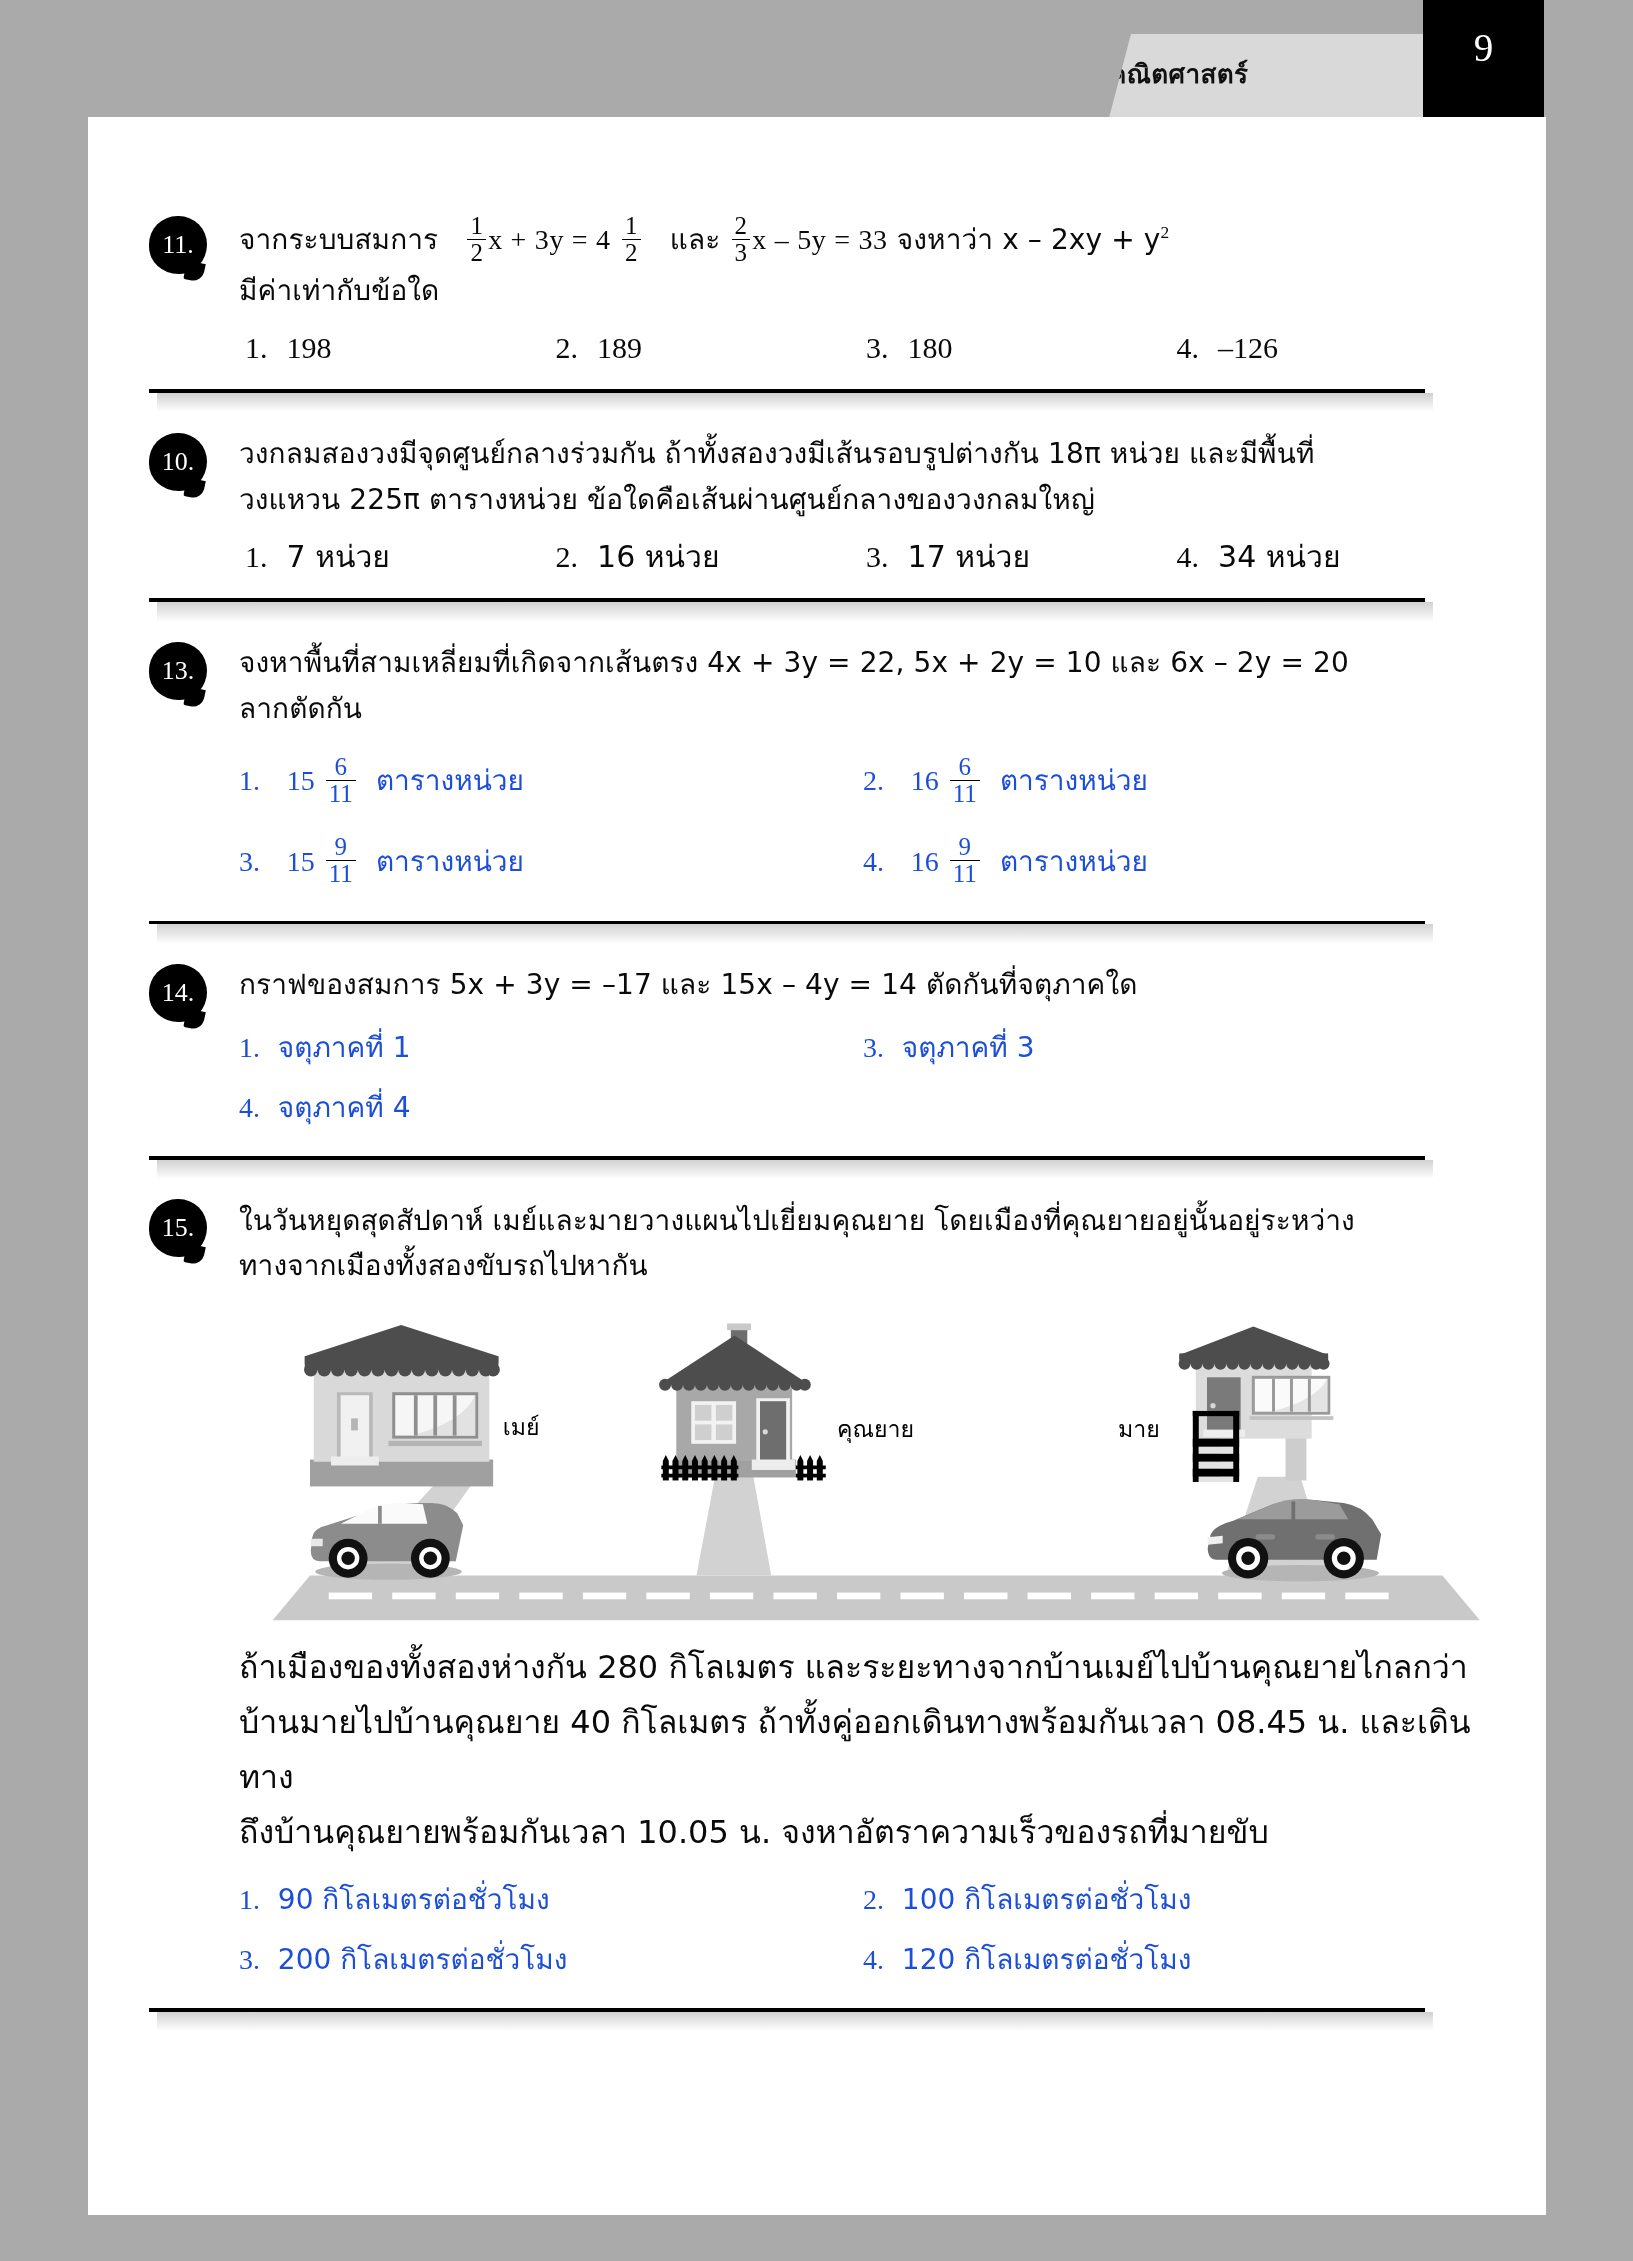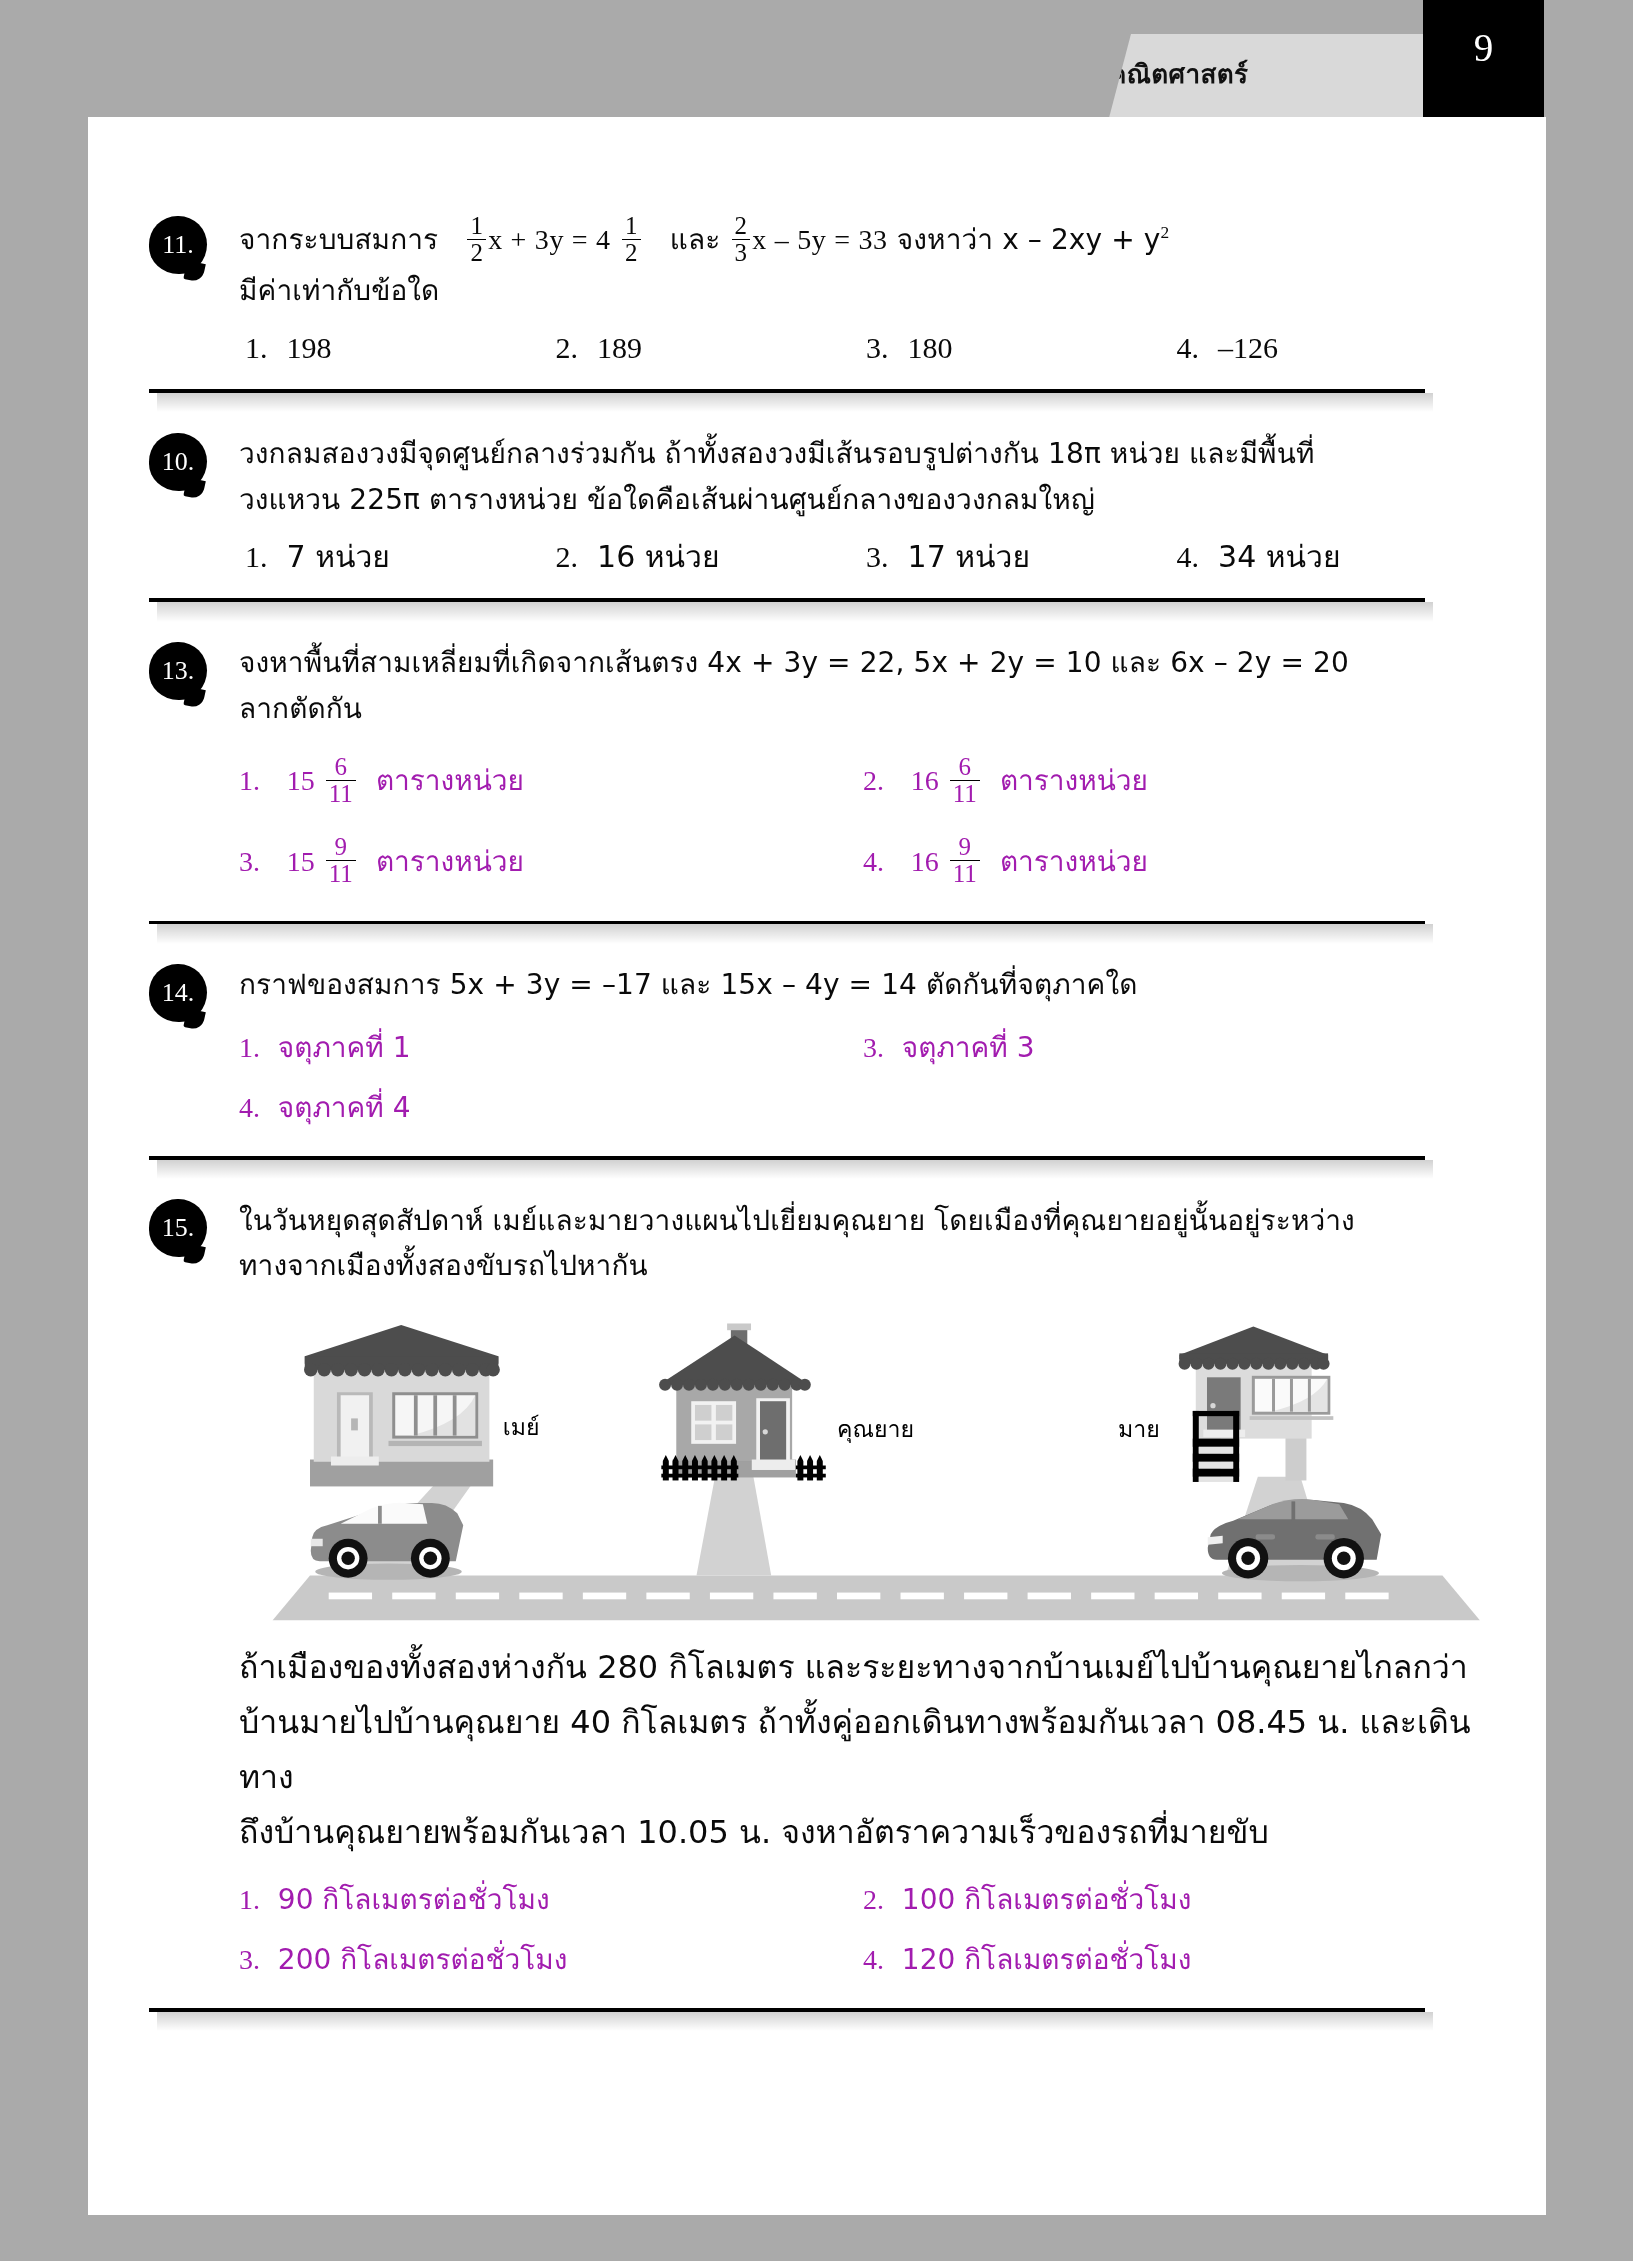--- a/index.html
+++ b/index.html
@@ -148,21 +148,21 @@
     line-height: 1.55;
     color: #0a0a0a;
     margin-top: 12px;
   }
   .choices.cols4 > div { width: 25%; }
   .choice-grid2 {
     display: flex;
     flex-wrap: wrap;
     font-size: 28px;
     line-height: 1.6;
-    color: #a21caf;
+    color: #1d4ed8;
     margin-top: 10.5px;
   }
   .choice-grid2 > div {
     width: 50%;
     box-sizing: border-box;
     padding: 7.5px 0;
   }
   .choice-grid2.frac-rows > div { padding: 13.5px 0; }
   .cindent { padding-left: 6px; }
   .cnum { font-family: "Liberation Serif", serif; }

